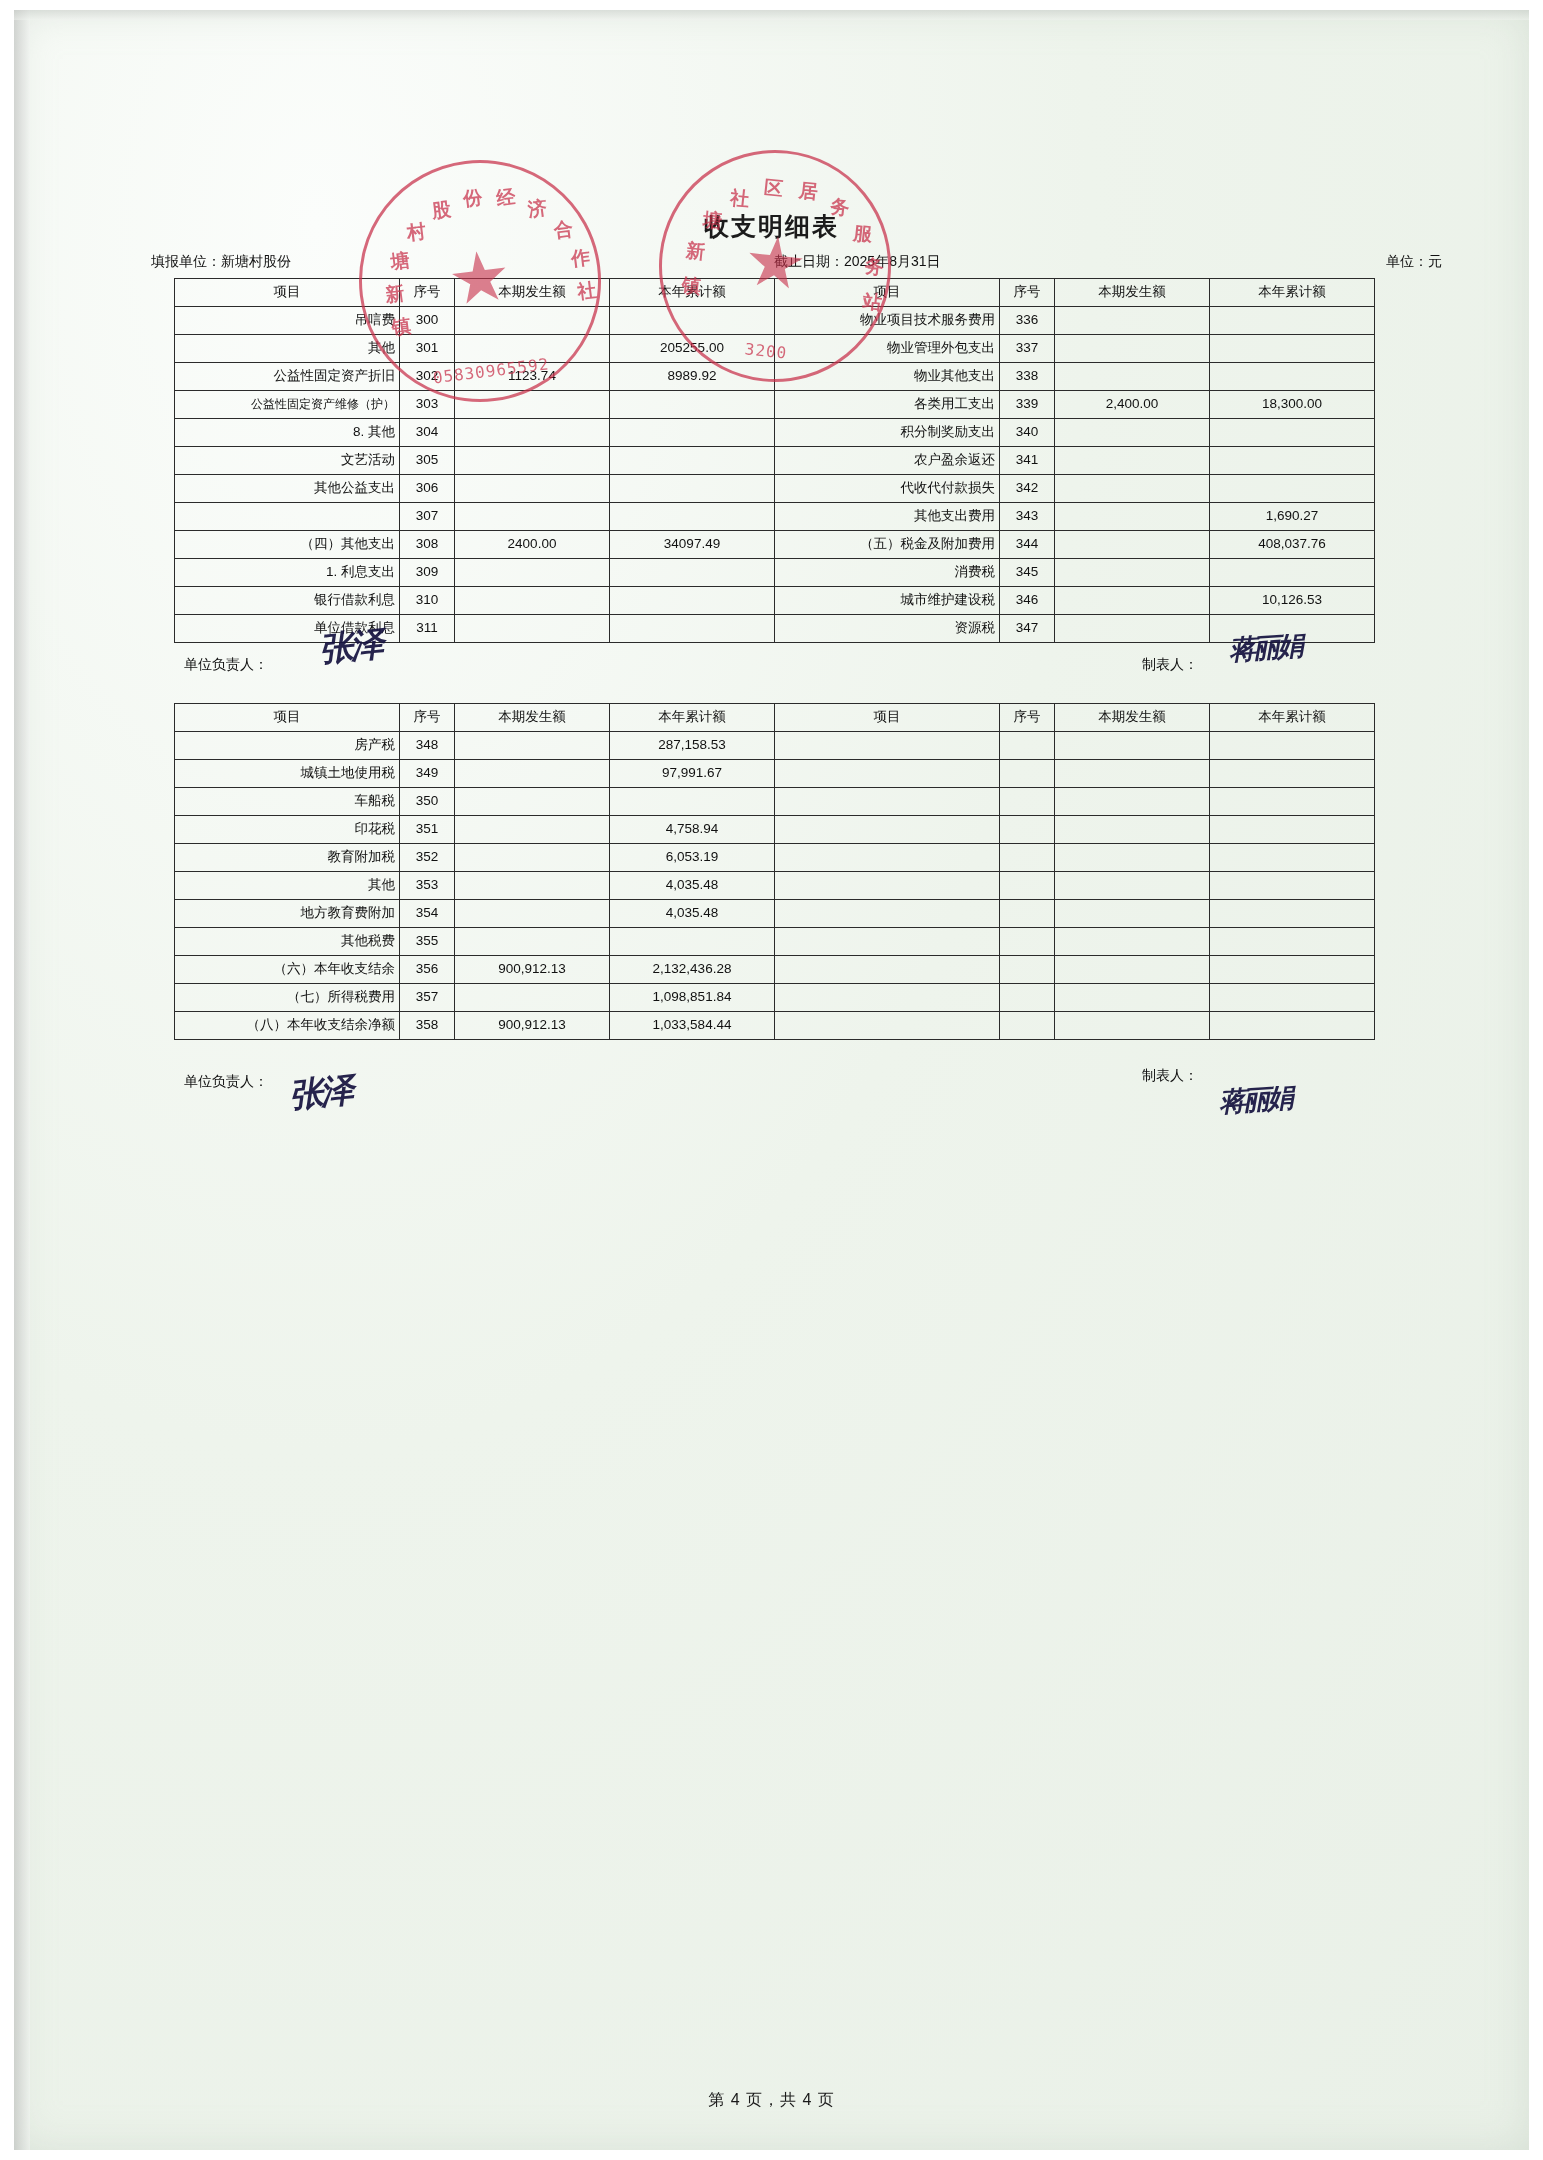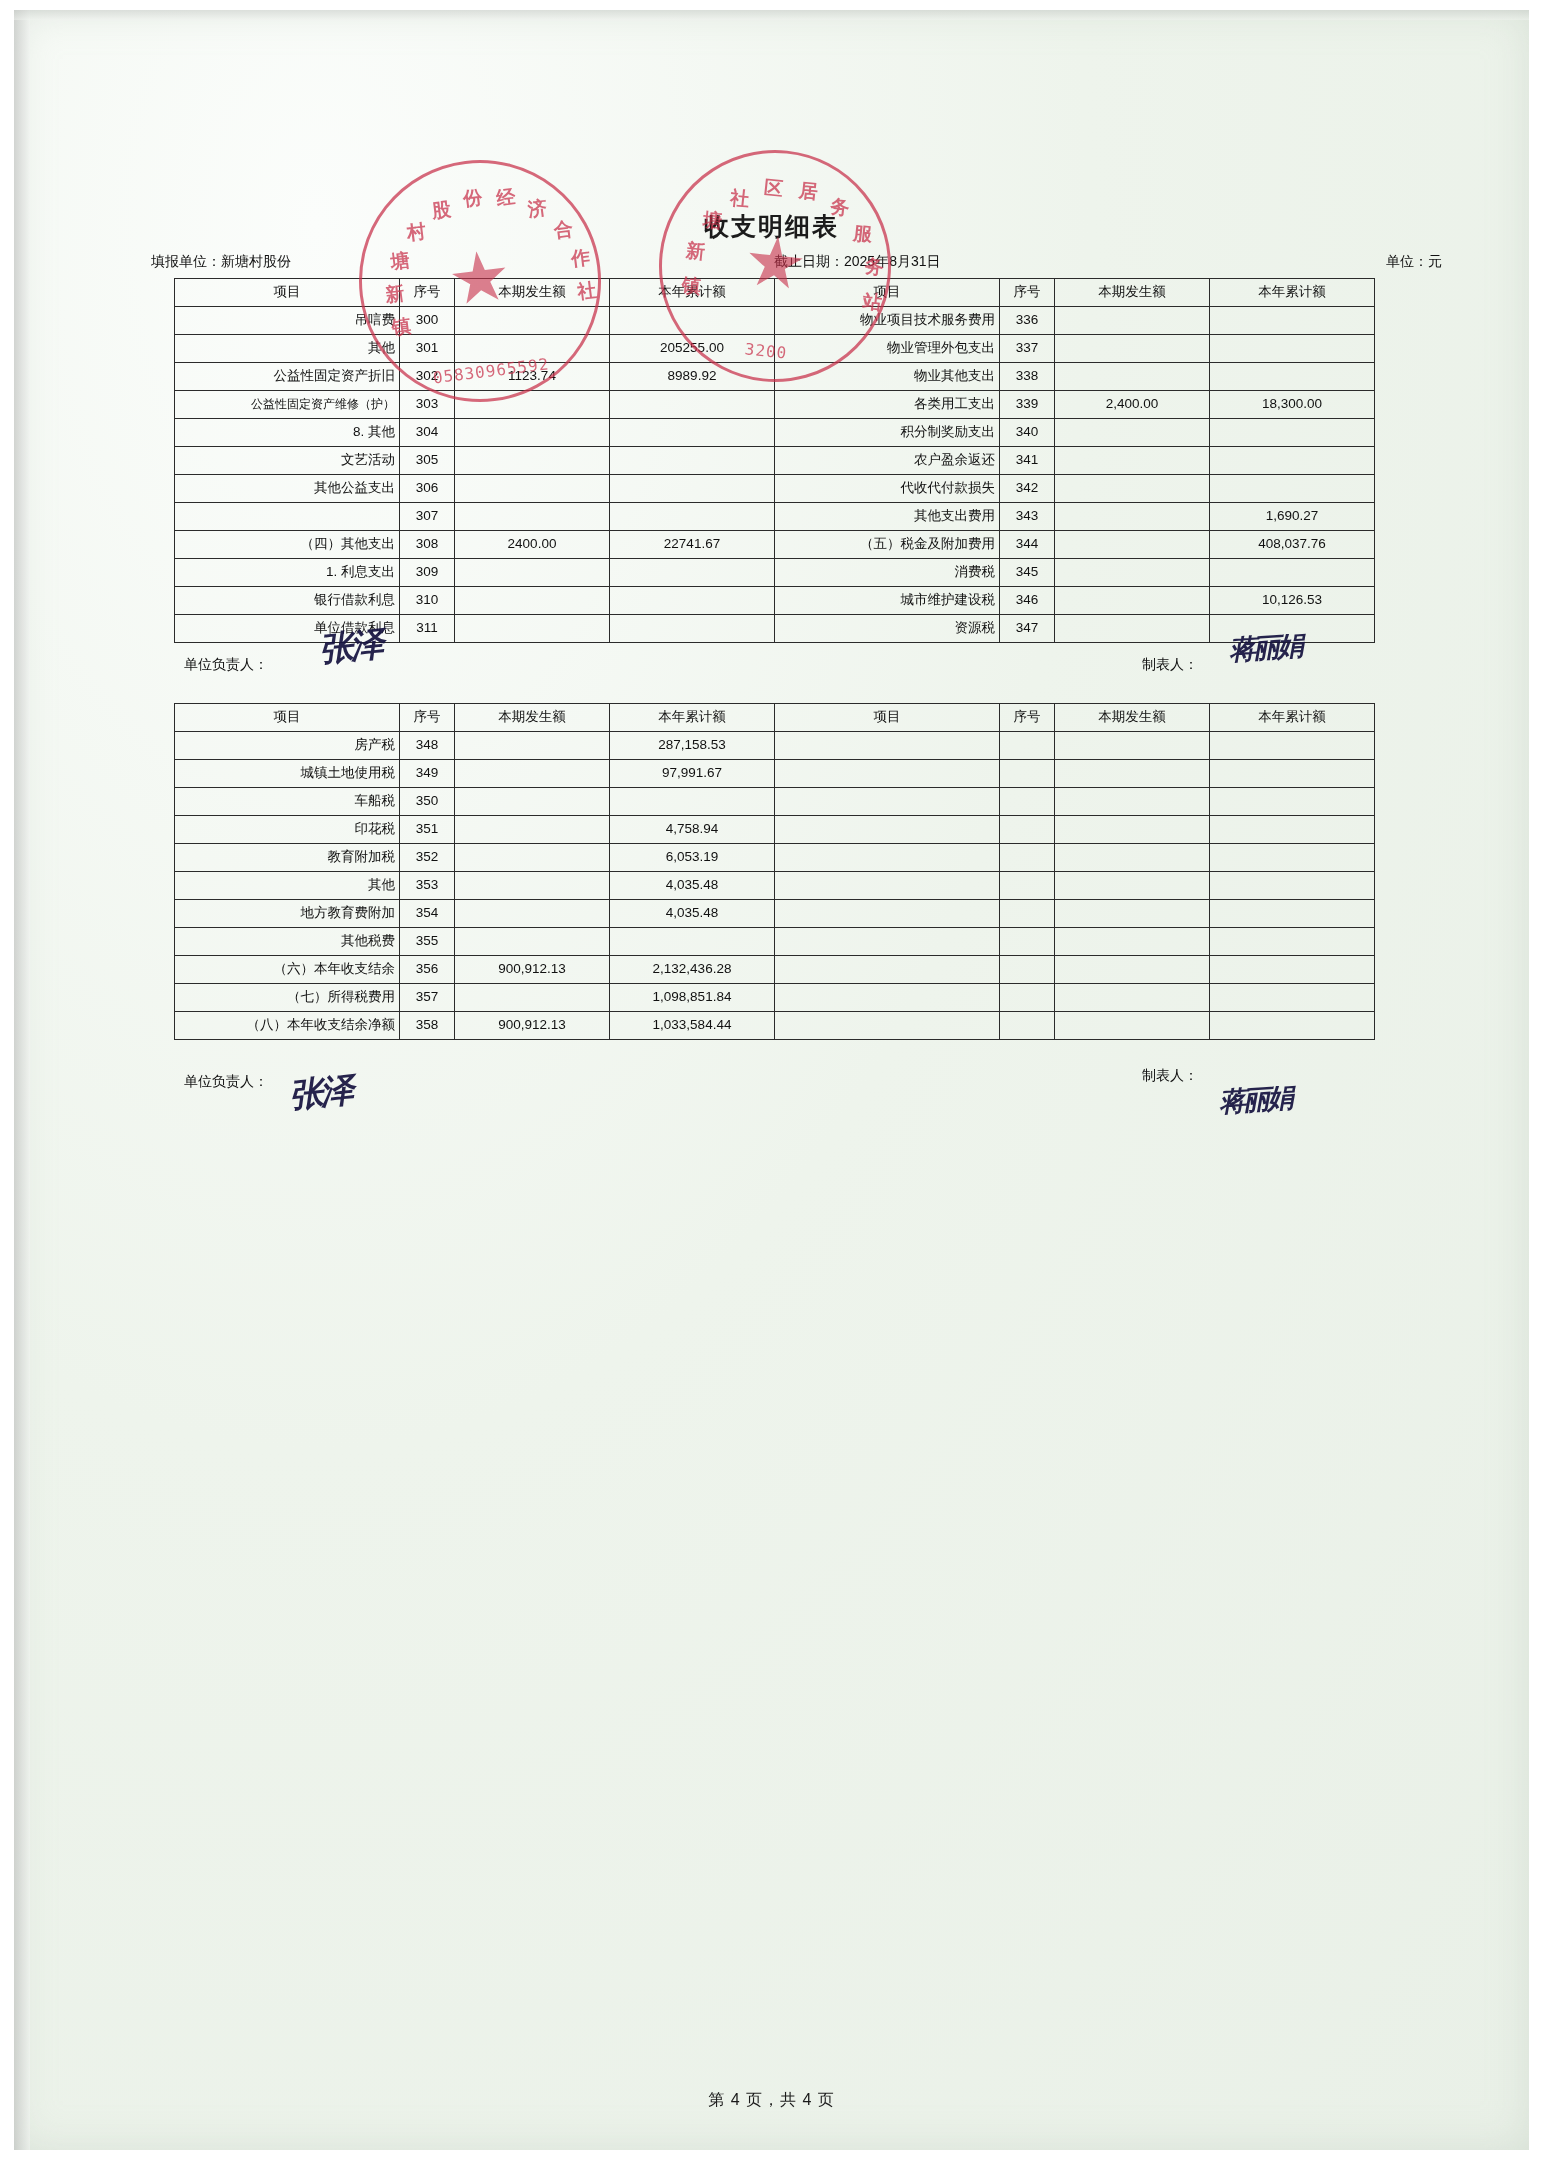--- a/index.html
+++ b/index.html
@@ -281,21 +281,21 @@
         <td class="c-num"></td>
         <td class="c-item">其他支出费用</td>
         <td class="c-no">343</td>
         <td class="c-num"></td>
         <td class="c-num">1,690.27</td>
       </tr>
       <tr>
         <td class="c-item" style="padding-left:18px">（四）其他支出</td>
         <td class="c-no">308</td>
         <td class="c-num">2400.00</td>
-        <td class="c-num">22741.67</td>
+        <td class="c-num">34097.49</td>
         <td class="c-item" style="padding-left:10px">（五）税金及附加费用</td>
         <td class="c-no">344</td>
         <td class="c-num"></td>
         <td class="c-num">408,037.76</td>
       </tr>
       <tr>
         <td class="c-item" style="padding-left:32px">1. 利息支出</td>
         <td class="c-no">309</td>
         <td class="c-num"></td>
         <td class="c-num"></td>

